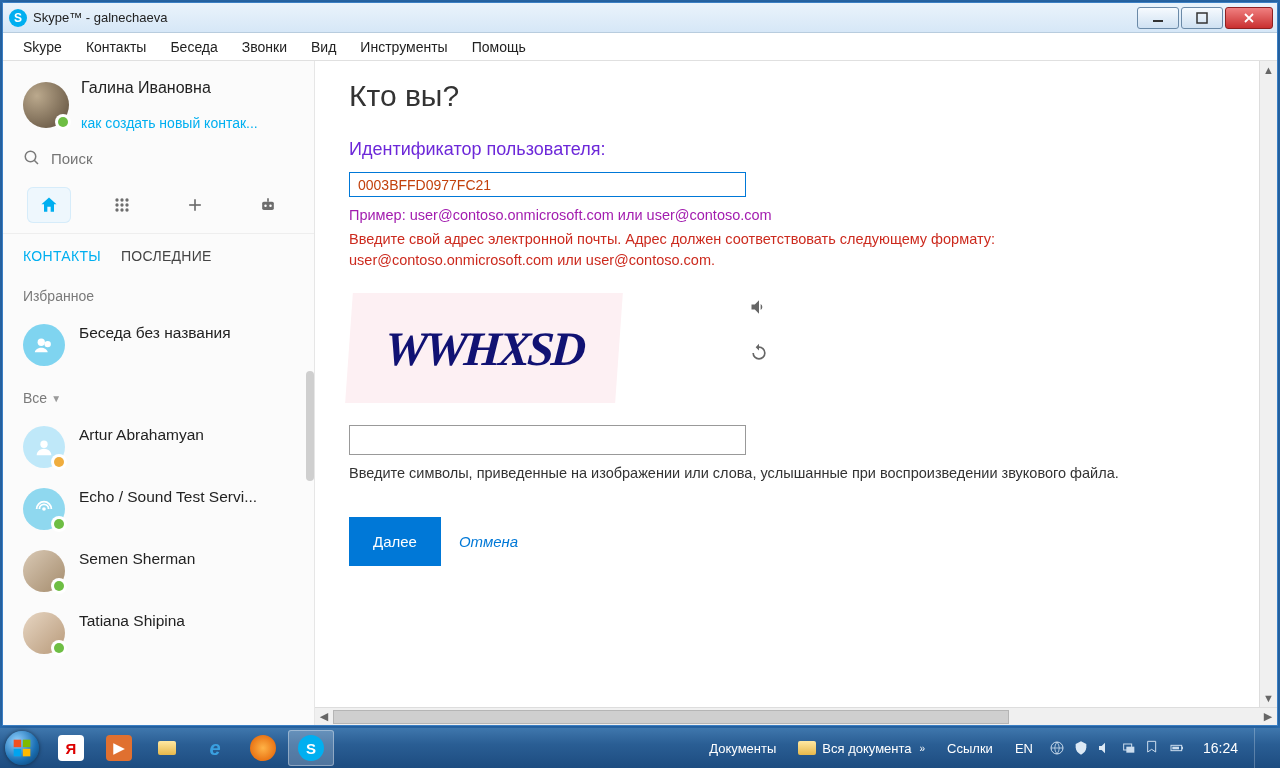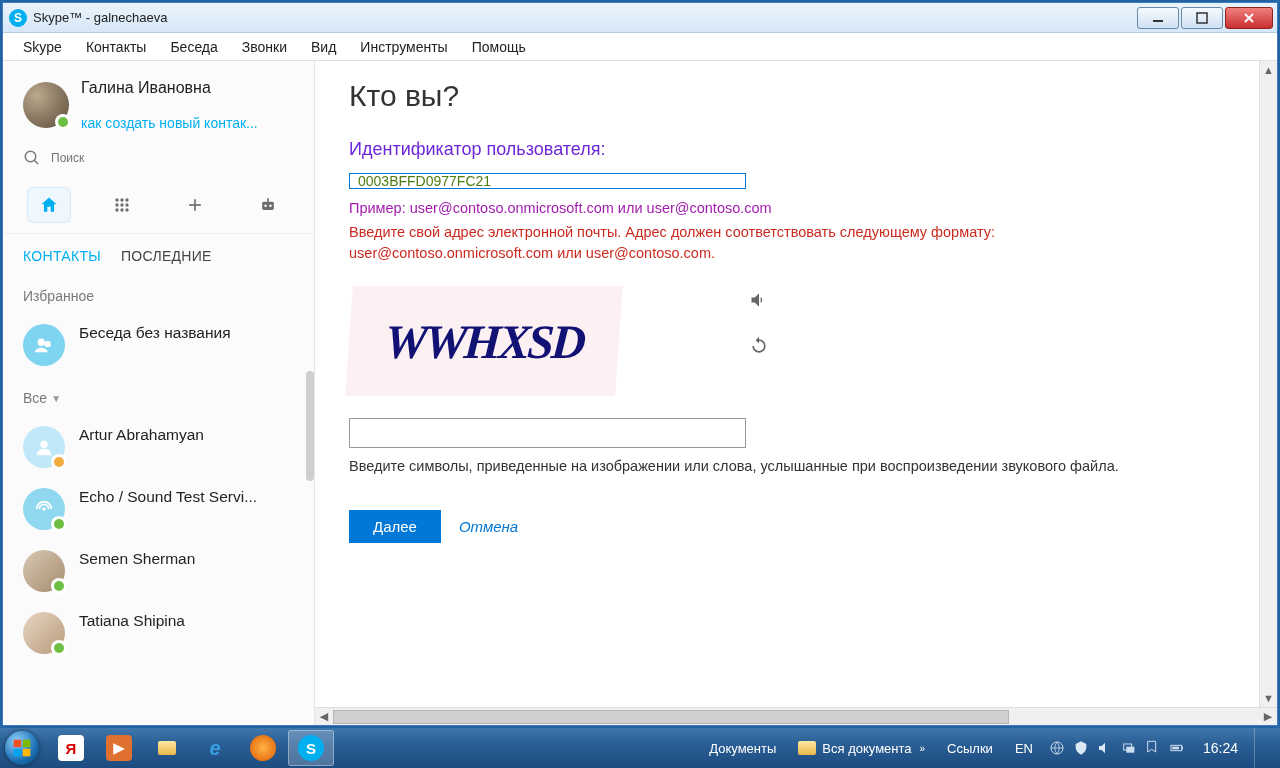--- a/index.html
+++ b/index.html
@@ -24,21 +24,21 @@
 .sidebar { width: 312px; background:#fbfbfb; border-right:1px solid #e6e6e6; display:flex; flex-direction:column; position:relative;}
 .profile { display:flex; align-items:center; padding: 18px 14px 10px 20px; gap: 12px;}
 .avatar-lg { width:46px; height:46px; border-radius:50%; background:#7a6a58; position:relative; background-image: radial-gradient(circle at 30% 30%, #bba98d, #5a4a38); }
 .presence { position:absolute; right:-2px; bottom:-2px; width:16px; height:16px; border-radius:50%; background:#fff; display:flex; align-items:center; justify-content:center;}
 .presence::after{content:""; width:10px; height:10px; border-radius:50%; background:#6ebe44;}
 .presence.away::after{background:#f0ad3e;}
 .prof-text .name { font-size:16px; color:#222; }
 .prof-text .mood { font-size:14px; color:#00aff0; margin-top:18px; white-space:nowrap; overflow:hidden; text-overflow:ellipsis; max-width:220px;}
 
 .search { display:flex; align-items:center; padding: 8px 20px 14px 20px; gap:10px; color:#7a7a7a;}
-.search input { border:none; background:transparent; font-size:12px; color:#555; outline:none; flex:1;}
+.search input { border:none; background:transparent; font-size:15px; color:#555; outline:none; flex:1;}
 .search svg { width:18px; height:18px; stroke:#7a7a7a; }
 
 .navrow { display:flex; align-items:center; justify-content:space-around; padding: 6px 10px 10px 10px; border-bottom:1px solid #eee;}
 .navbtn { width:44px; height:36px; border-radius:6px; display:flex; align-items:center; justify-content:center; cursor:pointer; color:#6d6d6d;}
 .navbtn.active { background:#eef7fd; color:#00aff0; box-shadow: inset 0 0 0 1px #d6ecfa;}
 .navbtn svg { width:20px; height:20px; }
 
 .tabs { display:flex; gap: 20px; padding: 14px 20px 10px 20px; font-size:14px; }
 .tabs .tab { color:#444; cursor:pointer; letter-spacing:.3px; }
 .tabs .tab.active { color:#00aff0; font-weight:500; }
@@ -55,31 +55,31 @@
 .photo1 { background: linear-gradient(135deg,#d9c9b5,#a58c6d);}
 .photo2 { background: linear-gradient(135deg,#e7d6c3,#b89a7a);}
 
 .side-scroll { position:absolute; top:310px; right:0; width:8px; height:110px; background:#cfcfcf; border-radius:4px;}
 
 
 .main { flex:1; background:#fff; position:relative; overflow:hidden; padding: 18px 0 0 34px;}
 .main h1 { font-size:30px; font-weight:300; color:#333; margin-bottom: 26px;}
 .main .para { font-size:15px; color:#333; margin-bottom:20px; max-width: 880px;}
 .lbl { font-size:18px; color:#6d28d9; margin-bottom:12px;}
-.tinput { width: 397px; height:16px; border:1px solid #0078d7; padding: 4px 8px; font-size:14px; color:#4d7c0f; outline:none;}
+.tinput { width: 397px; height:25px; border:1px solid #0078d7; padding: 4px 8px; font-size:14px; color:#c2410c; outline:none;}
 .example { font-size:14.5px; color:#a21caf; margin-top:10px;}
 .err { font-size:14.5px; color:#cc2a1e; margin-top:6px; max-width:720px; line-height:1.45;}
 .captcha-row { display:flex; align-items:flex-start; gap: 130px; margin-top:22px;}
 .captcha-img { width:270px; height:110px; background:#fdf0f3; display:flex; align-items:center; justify-content:center; font-family: cursive; font-size:48px; font-weight:bold; color:#111273; font-style:italic; letter-spacing:-3px; transform:skewX(-4deg);}
 .captcha-ctrls { display:flex; flex-direction:column; gap:26px; color:#666; padding-top:4px;}
 .captcha-ctrls svg { width:20px; height:20px; cursor:pointer; fill:#666;}
 .cinput { width: 397px; height:30px; border:1px solid #999; padding:4px 8px; margin-top:22px; font-size:14px;}
 .hint { font-size:14.5px; color:#333; margin-top:10px; max-width:840px;}
 .btns { margin-top:36px; display:flex; align-items:center; gap:18px;}
-.btn-primary { background:#0078d7; color:#fff; border:none; padding: 8px 24px; font-size:15px; cursor:pointer;}
+.btn-primary { background:#0078d7; color:#fff; border:none; padding: 16px 24px; font-size:15px; cursor:pointer;}
 .btn-link { color:#0078d7; font-size:15px; cursor:pointer;font-style:italic;}
 
 
 .hscroll { position:absolute; bottom:0; left:0; right:0; height:18px; background:#f0f0f0; border-top:1px solid #ddd; display:flex; align-items:center;}
 .hscroll .arrow { width:18px; height:18px; display:flex; align-items:center; justify-content:center; color:#666; font-size:11px; cursor:pointer;}
 .hscroll .track { flex:1; height:16px; background:#f0f0f0; position:relative;}
 .hscroll .thumb { position:absolute; left:0; top:1px; height:14px; width:73%; background:#cfcfcf; border:1px solid #b5b5b5;}
 
 
 .vscroll { position:absolute; top:0; right:0; bottom:18px; width:18px; background:#f0f0f0; border-left:1px solid #ddd;}

